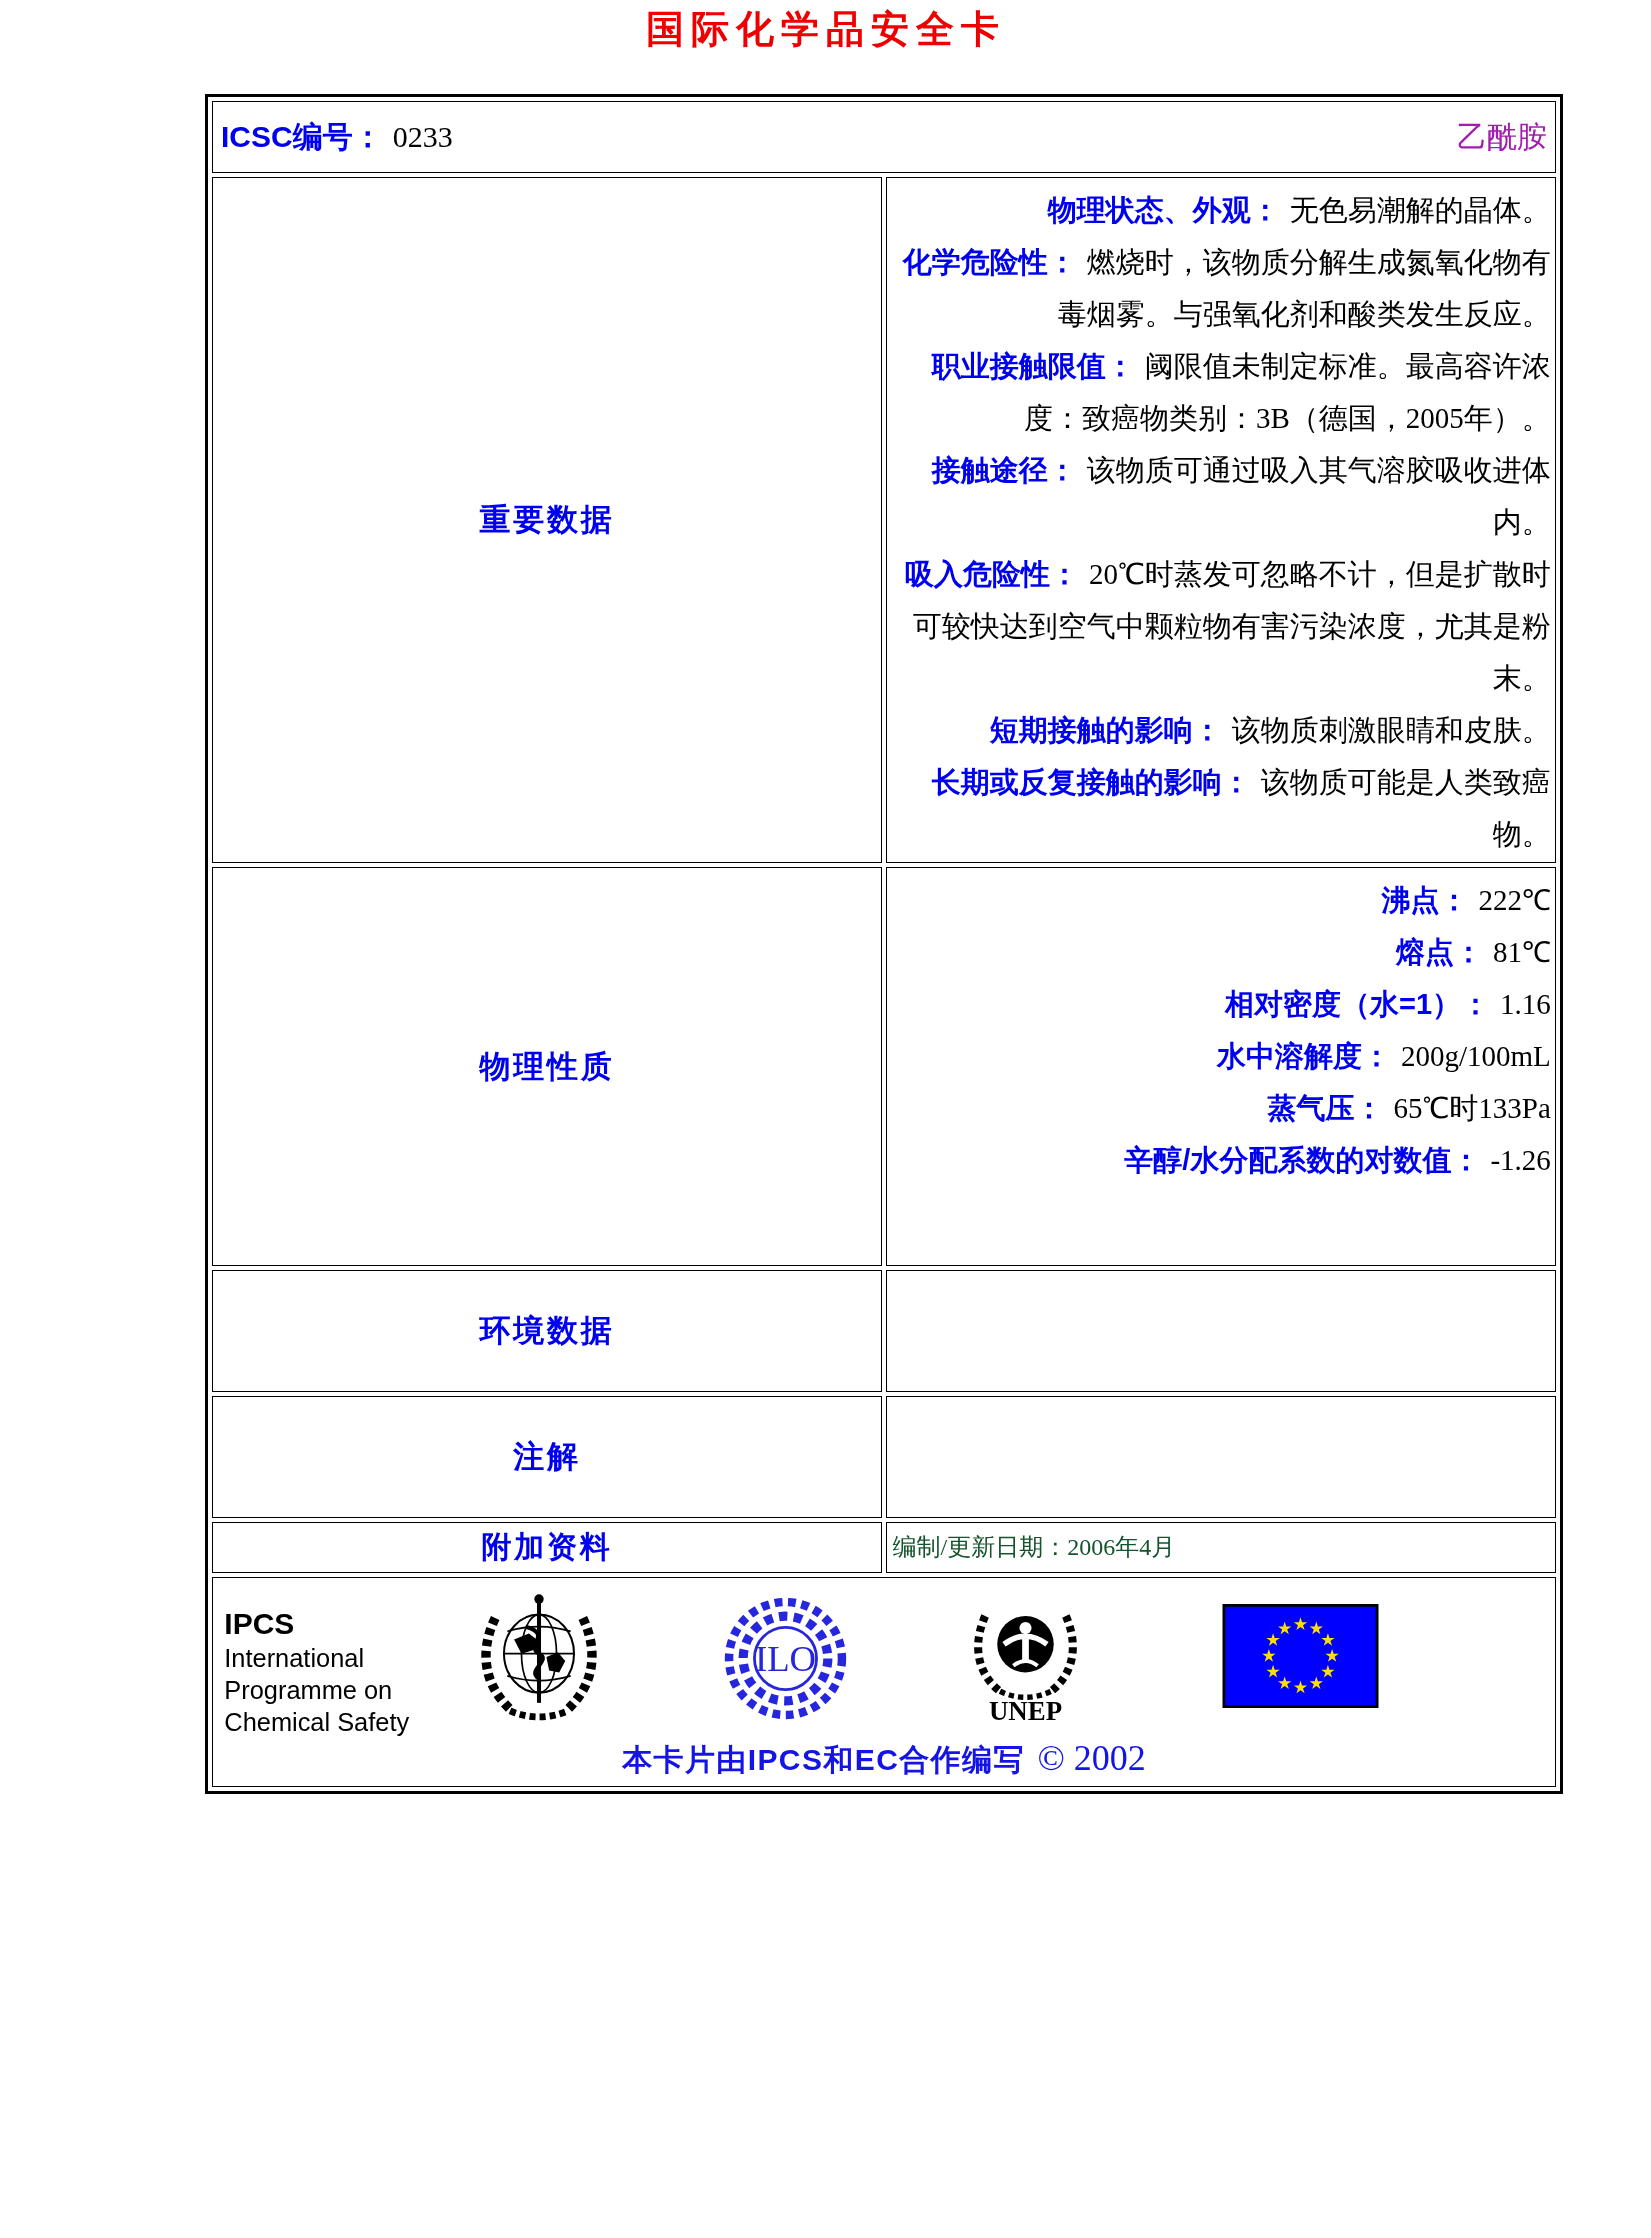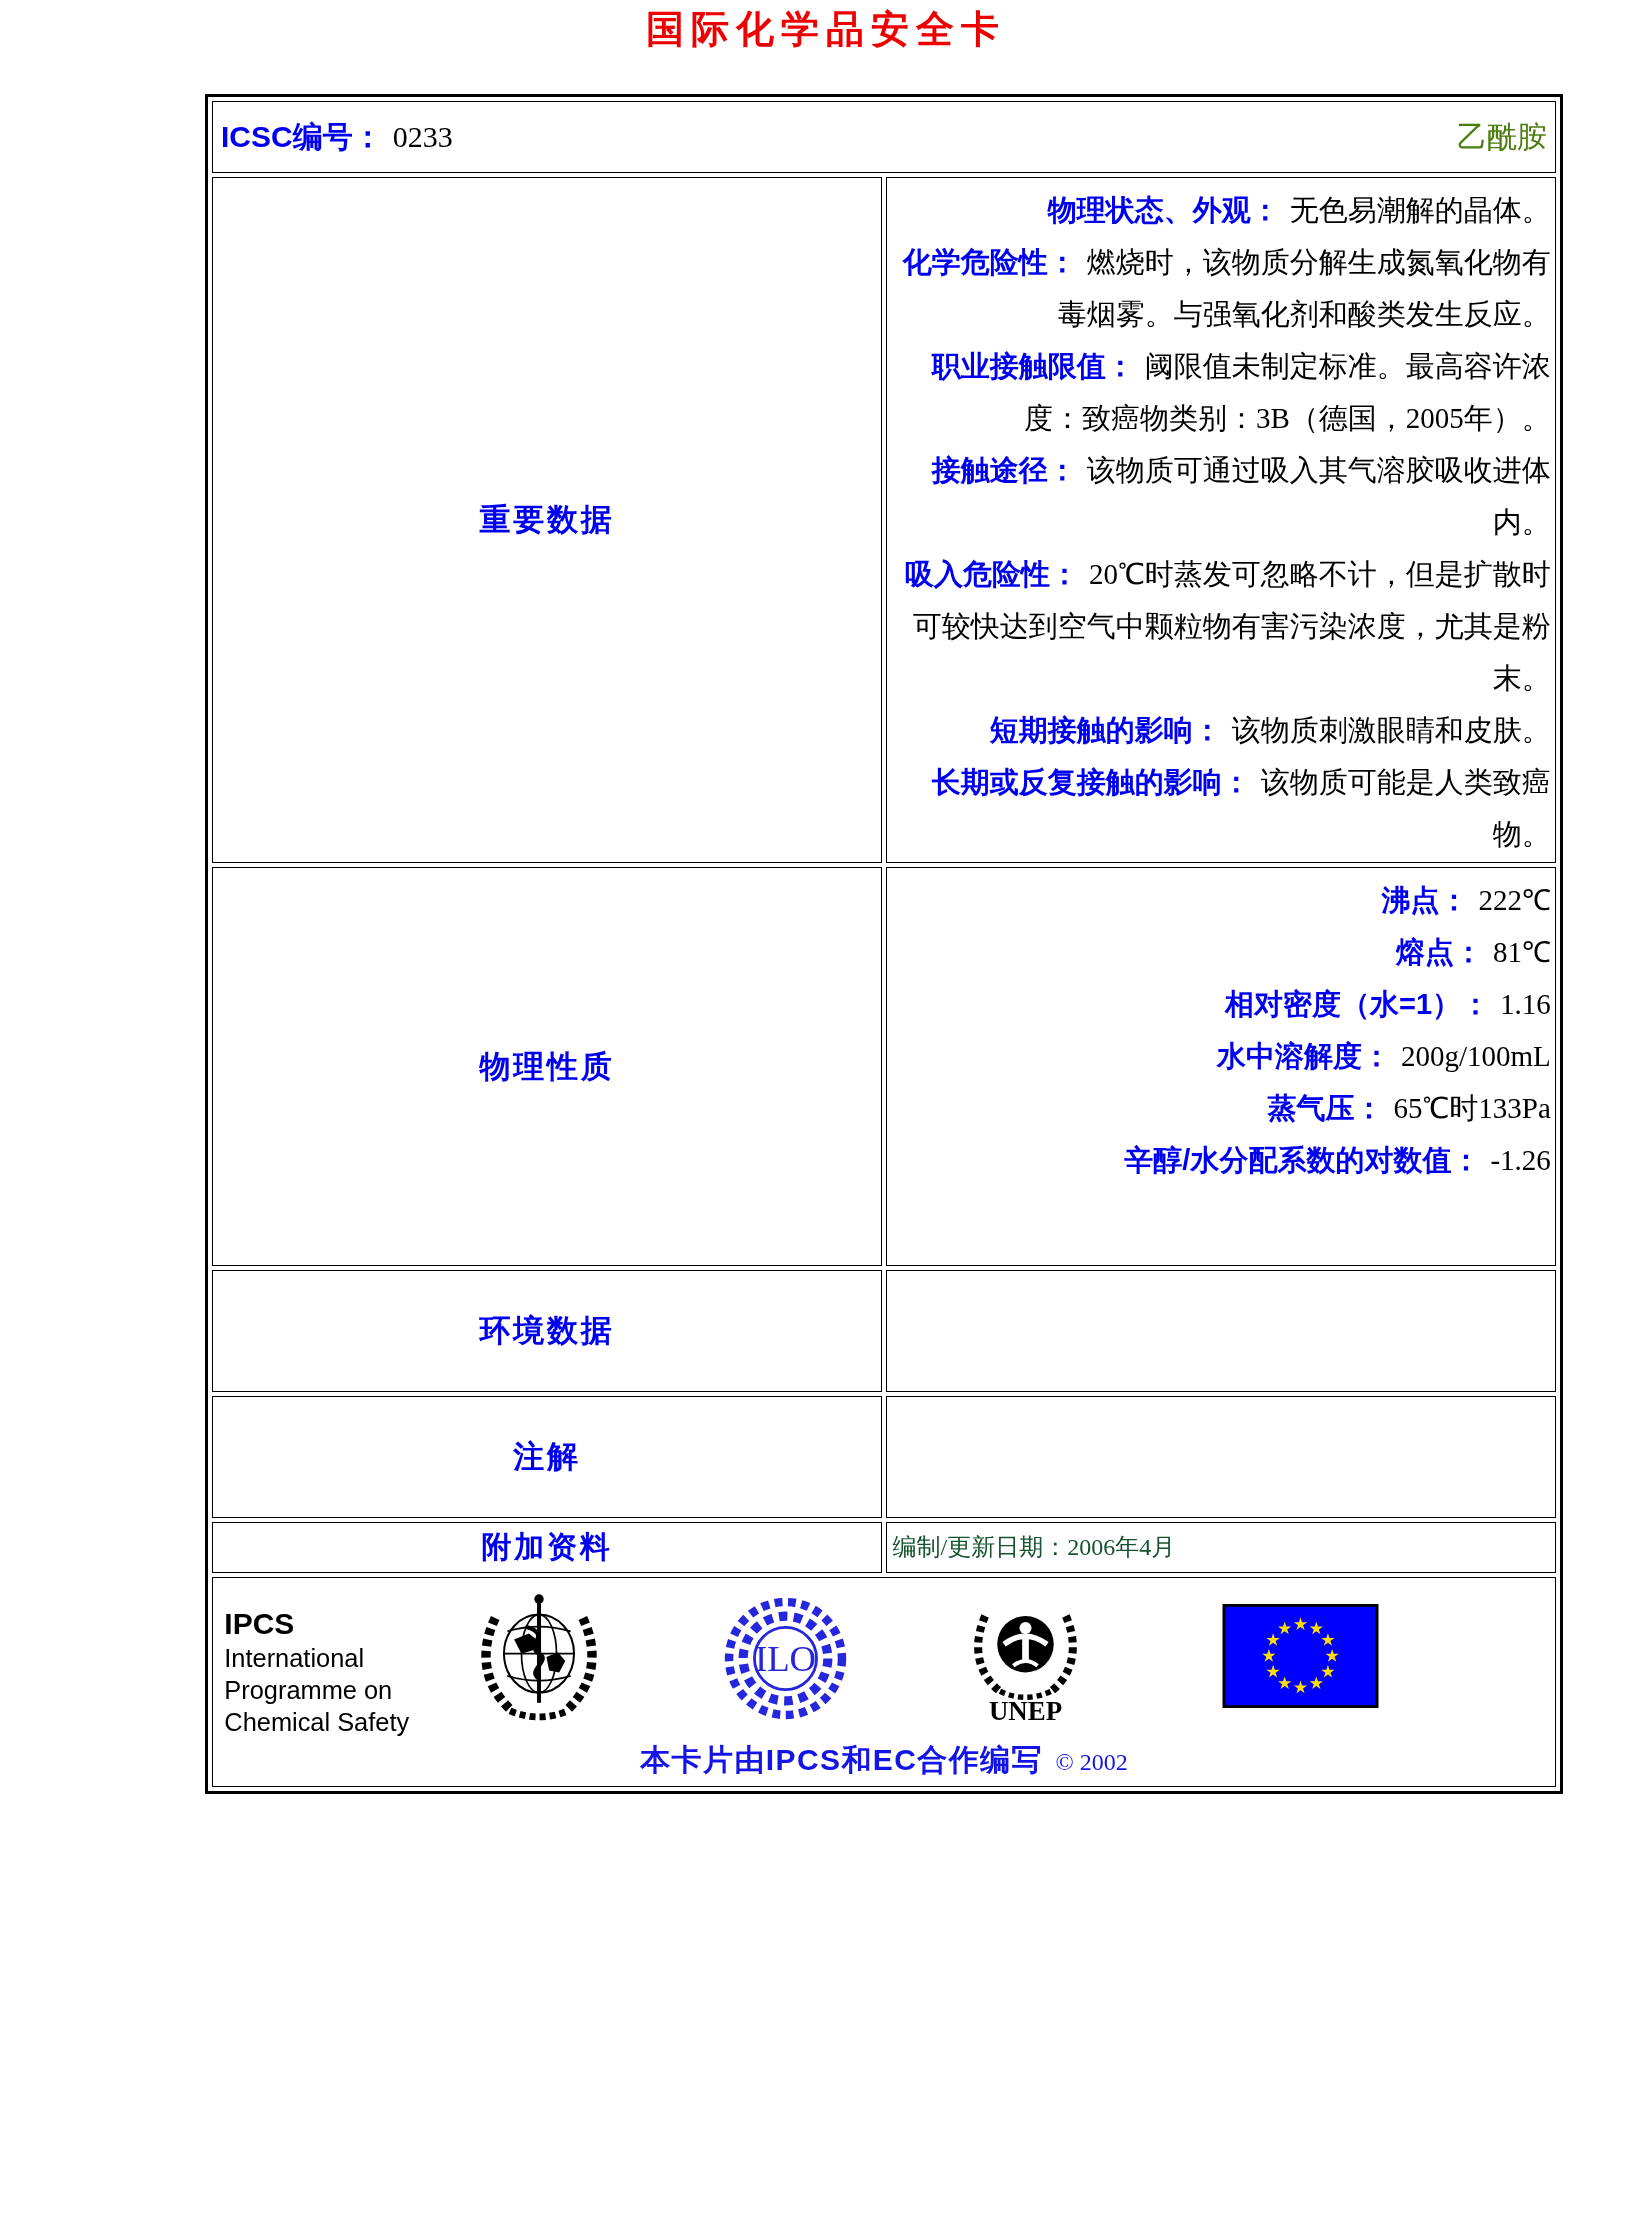--- a/index.html
+++ b/index.html
@@ -22,40 +22,40 @@
     width:175px;text-align:center;vertical-align:middle;
     color:#0000f0;font-weight:bold;font-size:31px;letter-spacing:2.8px;
   }
   td.content-cell{vertical-align:top;padding:5.6px 4.2px 2.8px 5.6px;}
   td.oneline{vertical-align:middle;padding:0 4.2px 0 5.6px;}
 
   .hdr{display:flex;justify-content:space-between;align-items:center;height:68px;padding:0 7px;}
   .lbl{color:#0000f0;font-weight:bold;font-family:"Liberation Sans",sans-serif;margin-right:10px;}
   .val{color:#000;font-family:"Liberation Serif",serif;}
   .hdr .lbl,.hdr .val{font-size:30px;}
-  .chem{font-family:"Liberation Serif",serif;font-size:30px;color:#4d7c0f;}
+  .chem{font-family:"Liberation Serif",serif;font-size:30px;color:#a21caf;}
 
   .fline{font-size:29px;line-height:52px;text-align:right;}
   .fline .lbl{font-size:29px;}
   .fline .val{font-size:29px;}
 
   .addinfo{font-family:Liberation Serif, serif;font-size:24px;color:#14532d;line-height:45px;}
 
   .logos-cell{position:relative;height:192px;padding:8px;}
   .ipcs-block{position:absolute;left:11.3px;top:27px;color:#000;}
   .ipcs-title{font-size:30px;font-weight:bold;line-height:37px;}
   .ipcs-line{font-size:25.4px;line-height:32px;}
   .logo{position:absolute;}
   .logo-who{left:262px;top:10px;}
   .logo-ilo{left:509px;top:17px;}
   .logo-unep{left:752px;top:11.3px;}
   .logo-eu{left:1009px;top:25.4px;}
   .caption-wrap{position:absolute;left:0;right:0;bottom:5.6px;text-align:center;}
   .caption{color:#1414e6;font-weight:bold;font-size:30px;letter-spacing:1.4px;}
-  .copyright{color:#1414e6;font-family:"Liberation Serif",serif;font-size:24px;font-weight:normal;margin-left:12.7px;}
+  .copyright{color:#1414e6;font-family:"Liberation Serif",serif;font-size:36px;font-weight:normal;margin-left:12.7px;}
 
   .legal-cell{vertical-align:middle;padding:0 4.2px 0 5.6px;height:59px;}
   .legal-lbl{color:#000;font-weight:bold;font-size:27px;margin-right:7px;}
   .legal-txt{color:#000;font-family:"Liberation Serif",serif;font-size:27px;}
 </style>
 </head>
 <body>
 
 <div class="page">
 

